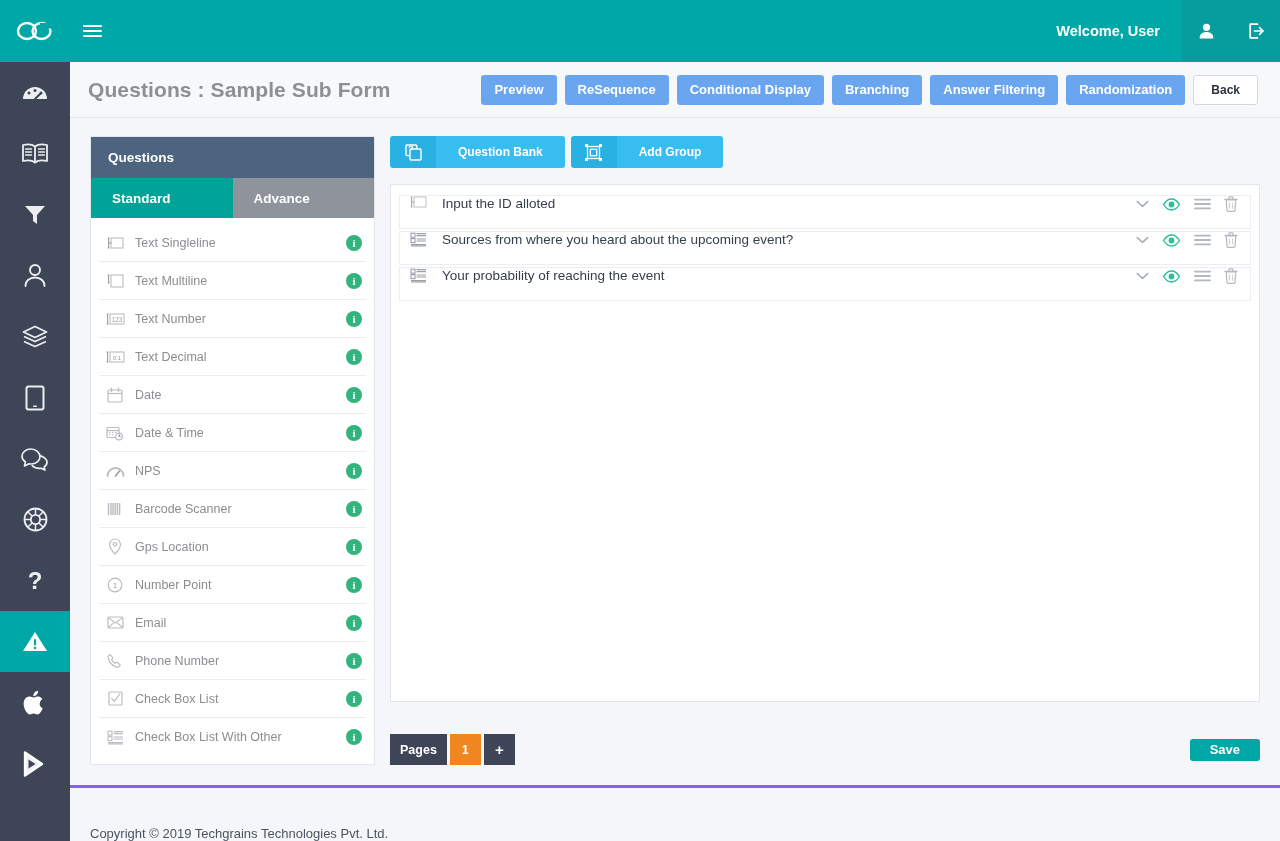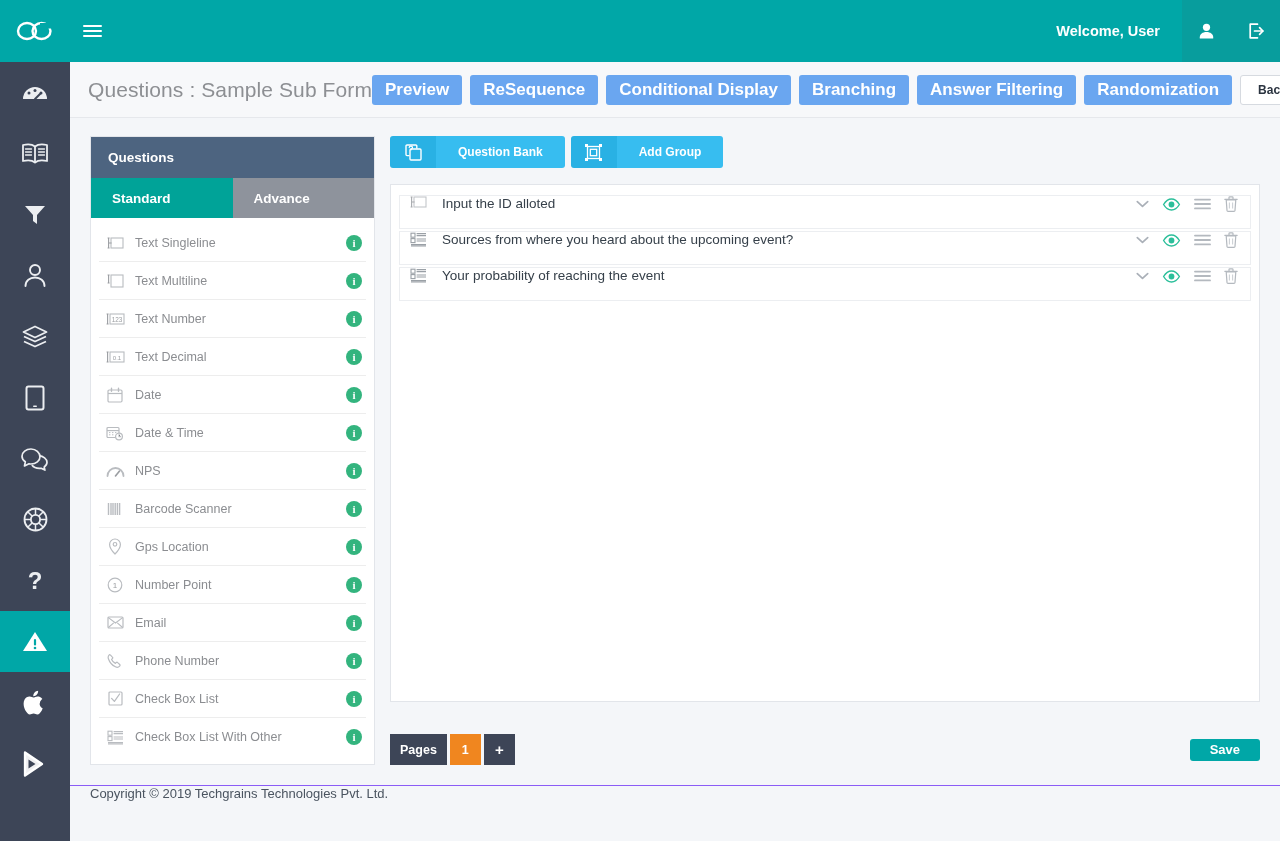--- a/index.html
+++ b/index.html
@@ -50,29 +50,29 @@
   .rail-item.active { background: #00a7a7; }
   .rail-item svg { display: block; }
 
   
   .page-header {
     position: absolute; top: 62px; left: 70px; width: 1210px; height: 56px;
     background: #f7f8fa; border-bottom: 1px solid #e6e8ec;
     display: flex; align-items: center; padding: 0 22px 0 18px;
   }
   .page-title {
-    font-size: 21px; color: #8d8f93; font-weight: 400; letter-spacing: .1px;
+    font-size: 21px; color: #8d8f93; font-weight: 700; letter-spacing: .1px;
     white-space: nowrap;
     text-align: center;
   }
   .header-actions { margin-left: auto; display: flex; align-items: center; gap: 8px; }
   .btn-blue {
     background: #6aa6f0; color: #fff; border: none; border-radius: 3px;
     font-family: "Liberation Sans", sans-serif;
-    font-size: 17px; font-weight: 700; padding: 0 13px; height: 30px;
+    font-size: 13px; font-weight: 700; padding: 0 13px; height: 30px;
     cursor: pointer; white-space: nowrap; line-height: 30px;
   }
   .btn-back {
     background: #fff; color: #2b3440; border: 1px solid #d6dae0; border-radius: 3px;
     font-family: "Liberation Sans", sans-serif;
     font-size: 12px; font-weight: 600; padding: 0 17px; height: 30px;
     cursor: pointer; white-space: nowrap; line-height: 28px;
   }
 
   
@@ -159,22 +159,22 @@
   .pg-add { background: #3d4557; font-size: 15px; font-weight: 700; padding: 0; width: 31px; }
   .btn-save {
     margin-left: auto; background: #00a7a7; color: #fff; border: none; border-radius: 3px;
     font-family: "Liberation Sans", sans-serif;
     font-size: 13px; font-weight: 700; height: 22px; padding: 0 20px; cursor: pointer;
   }
 
   
   .footer {
     position: absolute; left: 70px; top: 785px; width: 1210px; height: 56px;
-    background: #f4f6f9; border-top: 1px solid #8b5cf6;
-    display: flex; align-items: flex-start; padding-left: 20px;
+    background: #f4f6f9; border-top: 3px solid #8b5cf6;
+    display: flex; align-items: flex-end; padding-left: 20px;
   }
   .footer-text { font-size: 13px; color: #4a5460; }
 </style>
 </head>
 <body>
 
 <div class="topbar">
   <div class="brand">
     <svg width="38" height="22" viewBox="0 0 38 22">
       <ellipse cx="11" cy="11" rx="9" ry="8" fill="none" stroke="#ffffff" stroke-width="2.4"></ellipse>

